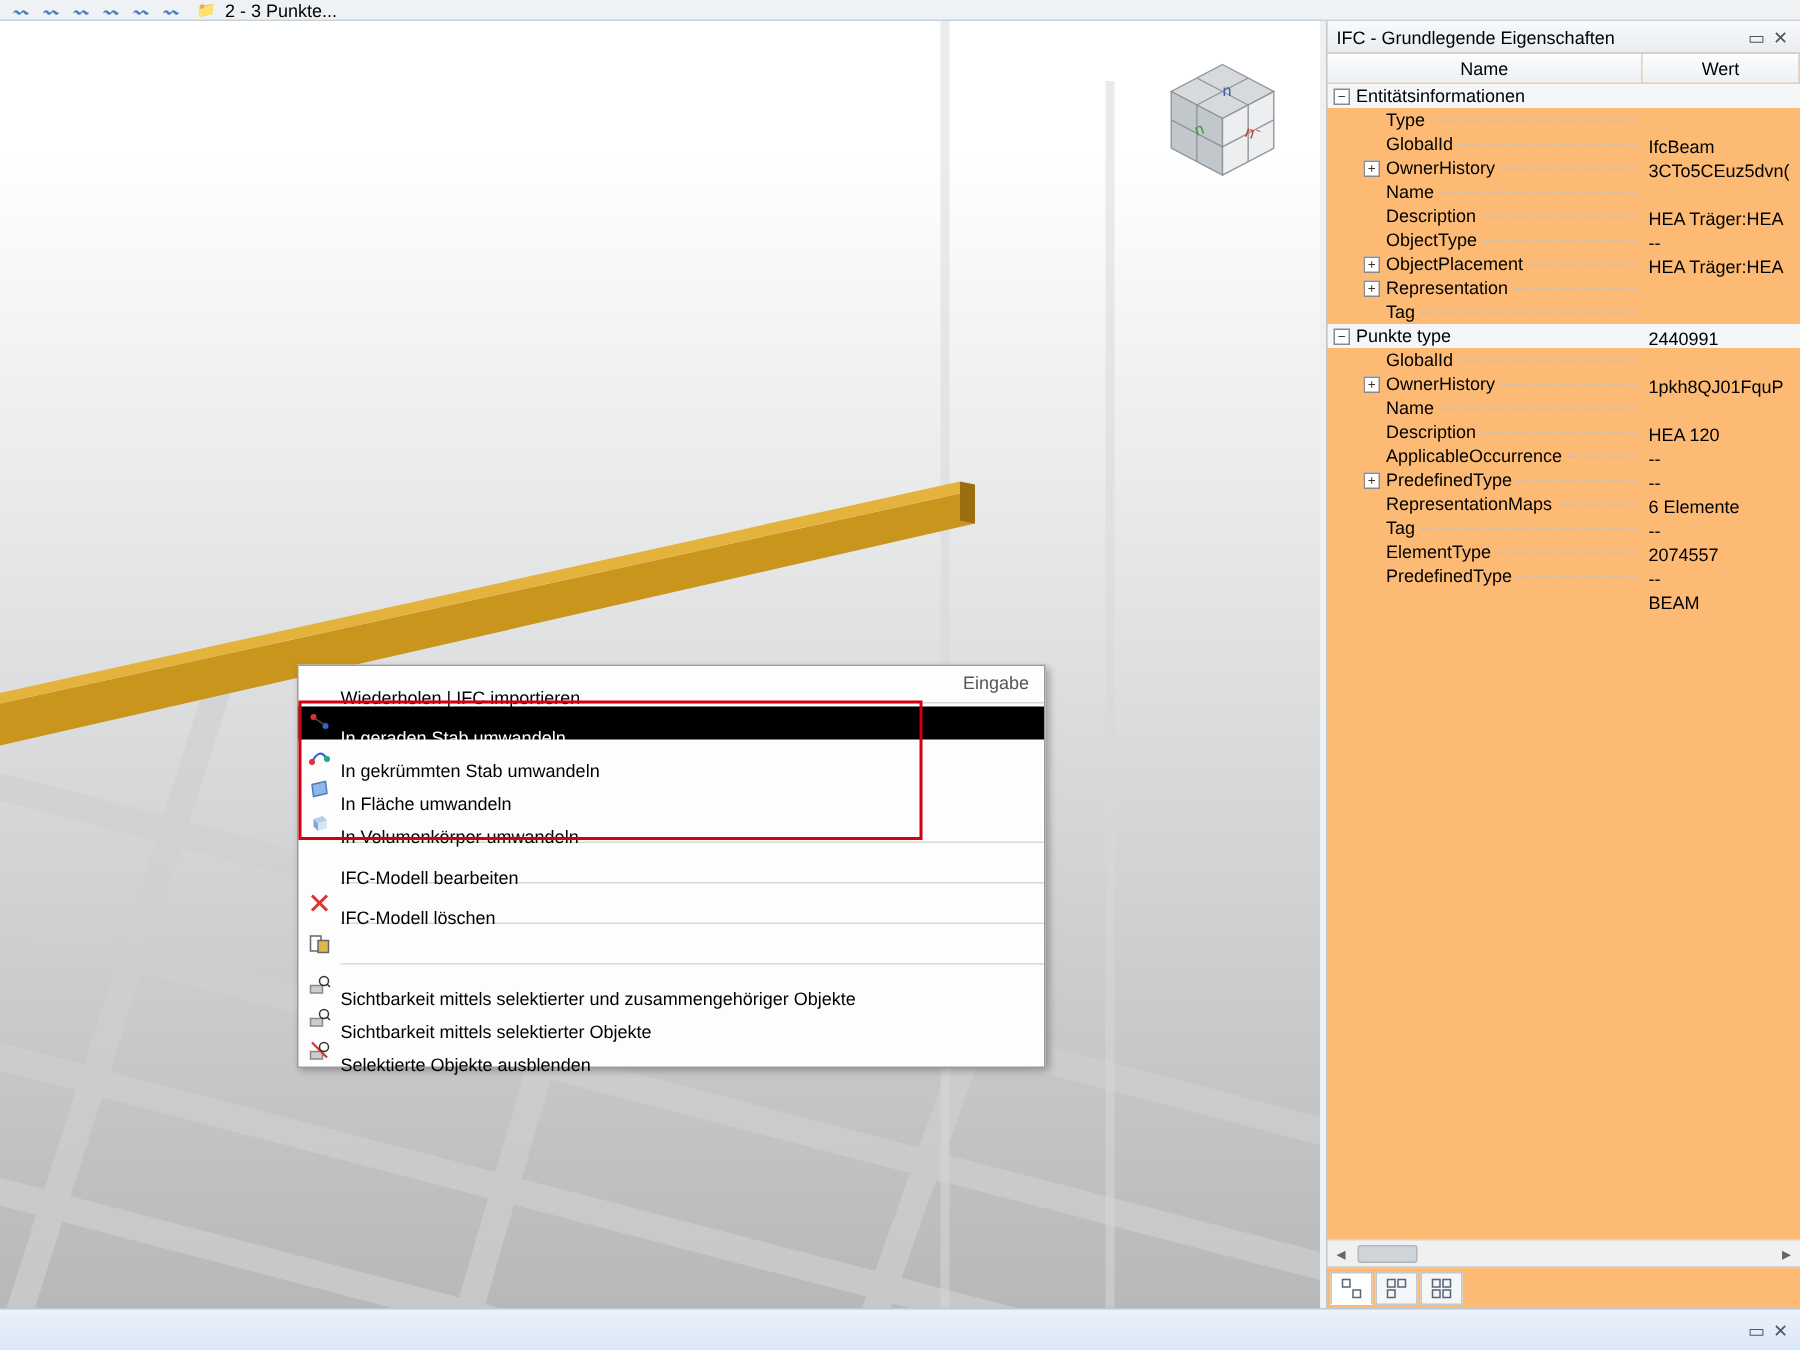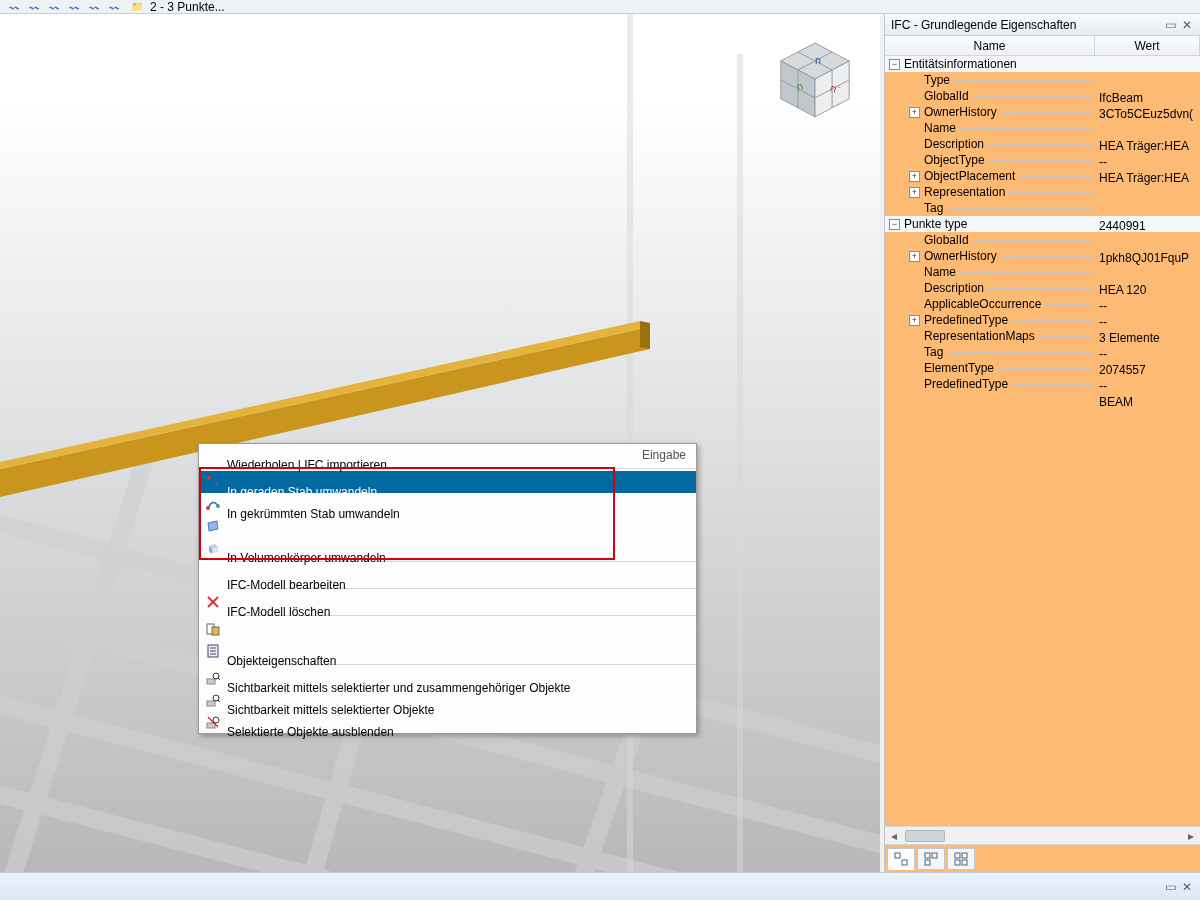--- a/index.html
+++ b/index.html
@@ -20,21 +20,21 @@
 .navcube svg{width:100%;height:100%;}
 
 
 .ctxmenu { position:absolute; left:198px; top:443px; width:499px; background:#fdfdfd; border:1px solid #9b9b9b; box-shadow:2px 2px 5px rgba(0,0,0,.3); }
 .ctxmenu .row { display:flex; align-items:center; height:22px; padding:0 10px 0 0; }
 .ctxmenu .iconcol { width:28px; display:flex; align-items:center; justify-content:center; }
 .ctxmenu .row .label { flex:1;margin-top:19px; }
 .ctxmenu .row .shortcut { color:#555; }
 .ctxmenu .sep { height:1px; background:#d8d8d8; margin:2px 0 2px 28px; }
 .ctxmenu .row.header { font-weight:normal; padding-left:28px; }
-.ctxmenu .row.hover { background:#0369a1; color:#fff;align-items:center; }
+.ctxmenu .row.hover { background:#000000; color:#fff;align-items:center; }
 .ctxmenu .highlight-box { position:absolute; left:0; top:23px; width:416px; height:93px; border:2px solid #d4000f; pointer-events:none; }
 .ctx-icon-svg{width:16px;height:16px;display:block;}
 
 
 .panel { position:absolute; right:0; top:14px; width:316px; height:858px; background:#fdba74; border-left:1px solid #bfc7cf; display:flex; flex-direction:column; }
 .panel-header { height:22px; background:linear-gradient(#f8fafc,#e8edf1); border-bottom:1px solid #c8d0d8; display:flex; align-items:center; padding:0 6px; font-size:12px;}
 .panel-header .title{flex:1;}
 .panel-header .winbtn{width:14px;height:14px;display:flex;align-items:center;justify-content:center;color:#555;margin-left:2px;cursor:pointer;}
 .col-headers { display:flex; height:20px; border-bottom:1px solid #d0d6dc; }
 .col-headers div { display:flex; align-items:center; padding:0 8px; background:linear-gradient(#fbfcfd,#eef1f4); border-right:1px solid #d0d6dc; }
@@ -150,20 +150,21 @@
         </svg>
     </span>
     <span class="label">In gekrümmten Stab umwandeln</span>
   </div>
   <div class="row">
     <span class="iconcol">
       <svg class="ctx-icon-svg" viewBox="0 0 16 16">
           <polygon points="3,5 12,3 13,11 4,13" fill="#8fb8e8" stroke="#4a7bbf"></polygon>
         </svg>
     </span>
+    <span class="label">In Fläche umwandeln</span>
   </div>
   <div class="row">
     <span class="iconcol">
       <svg class="ctx-icon-svg" viewBox="0 0 16 16">
           <polygon points="4,6 10,4 13,7 7,9" fill="#b8cfe8"></polygon>
           <polygon points="4,6 7,9 7,14 4,11" fill="#7fa8d6"></polygon>
           <polygon points="7,9 13,7 13,12 7,14" fill="#d6e4f3"></polygon>
         </svg>
     </span>
     <span class="label">In Volumenkörper umwandeln</span>
@@ -187,31 +188,20 @@
   </div>
   <div class="sep"></div>
 
   <div class="row">
     <span class="iconcol">
       <svg class="ctx-icon-svg" viewBox="0 0 16 16">
           <rect x="2" y="3" width="7" height="10" fill="#fff" stroke="#666"></rect>
           <rect x="7" y="6" width="7" height="8" fill="#e0b84a" stroke="#666"></rect>
         </svg>
     </span>
-  </div>
-  <div class="row">
-    <span class="iconcol">
-      <svg class="ctx-icon-svg" viewBox="0 0 16 16">
-          <rect x="3" y="2" width="10" height="12" fill="#eef" stroke="#446"></rect>
-          <line x1="5" y1="5" x2="11" y2="5" stroke="#446"></line>
-          <line x1="5" y1="8" x2="11" y2="8" stroke="#446"></line>
-          <line x1="5" y1="11" x2="11" y2="11" stroke="#446"></line>
-        </svg>
-    </span>
-    <span class="label">Objekteigenschaften</span>
   </div>
   <div class="sep"></div>
 
   <div class="row">
     <span class="iconcol">
       <svg class="ctx-icon-svg" viewBox="0 0 16 16">
           <rect x="2" y="9" width="8" height="5" fill="#ccc" stroke="#888"></rect>
           <circle cx="11" cy="6" r="3" fill="none" stroke="#333"></circle>
           <line x1="13" y1="8" x2="15" y2="10" stroke="#333"></line>
         </svg>
@@ -395,21 +385,21 @@
         </div>
         <div class="treecell-val">--</div>
       </div>
       <div class="tree-row">
         <div class="treecell-name">
           <span class="indent" style="width:24px"></span>
           <span class="twisty">+</span>
           <span>PredefinedType</span>
           <span class="dots"></span>
         </div>
-        <div class="treecell-val">3 Elemente</div>
+        <div class="treecell-val">6 Elemente</div>
       </div>
       <div class="tree-row">
         <div class="treecell-name">
           <span class="indent" style="width:24px"></span>
           <span class="twisty empty"></span>
           <span>RepresentationMaps</span>
           <span class="dots"></span>
         </div>
         <div class="treecell-val">--</div>
       </div>

